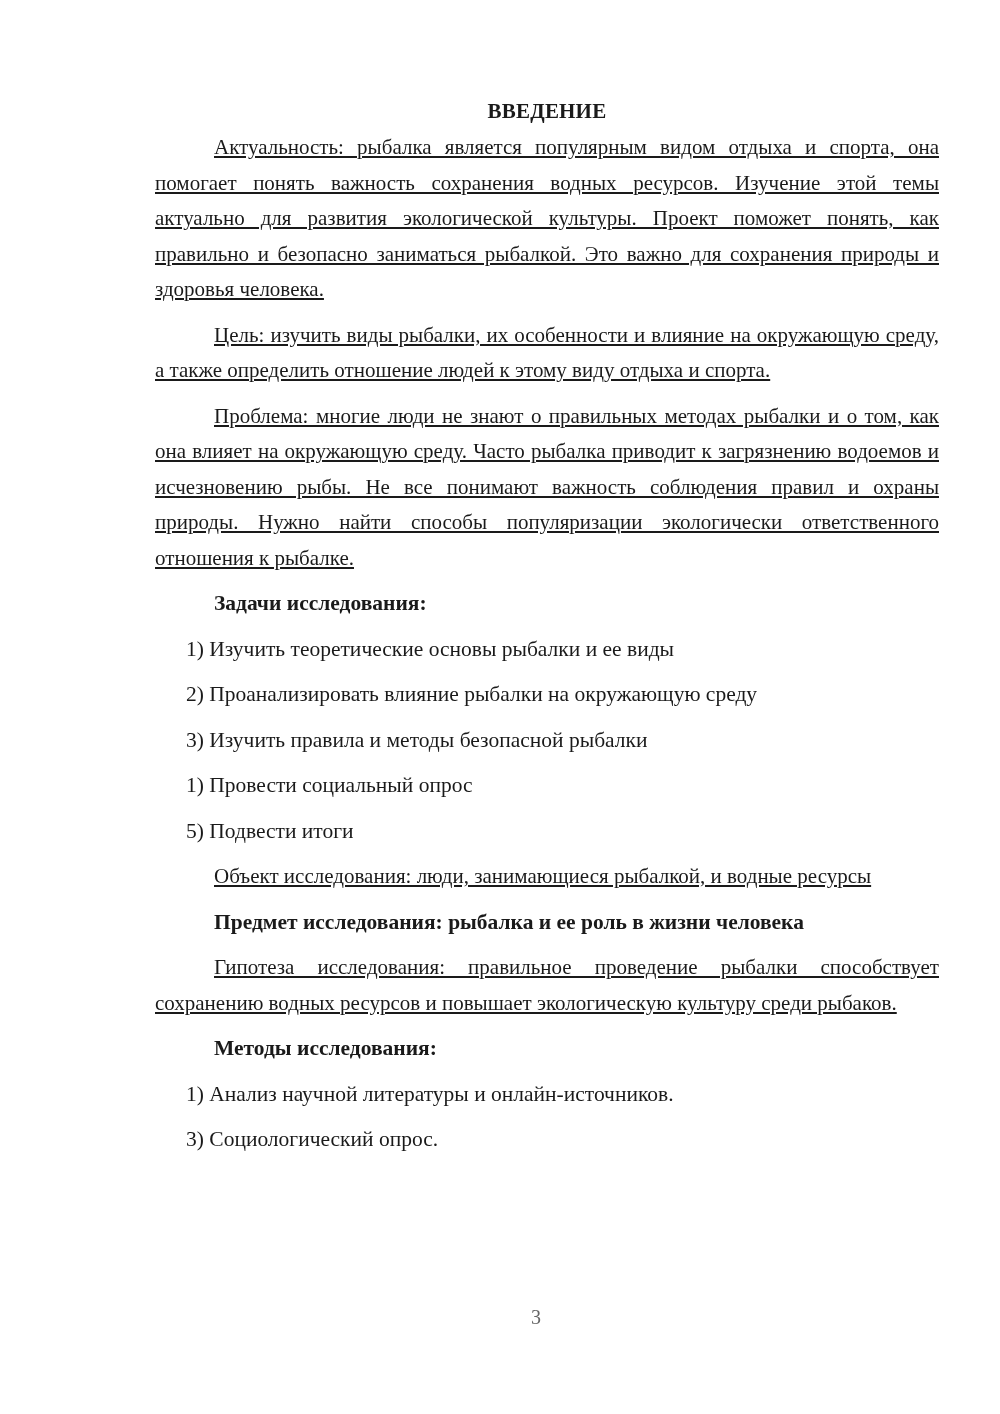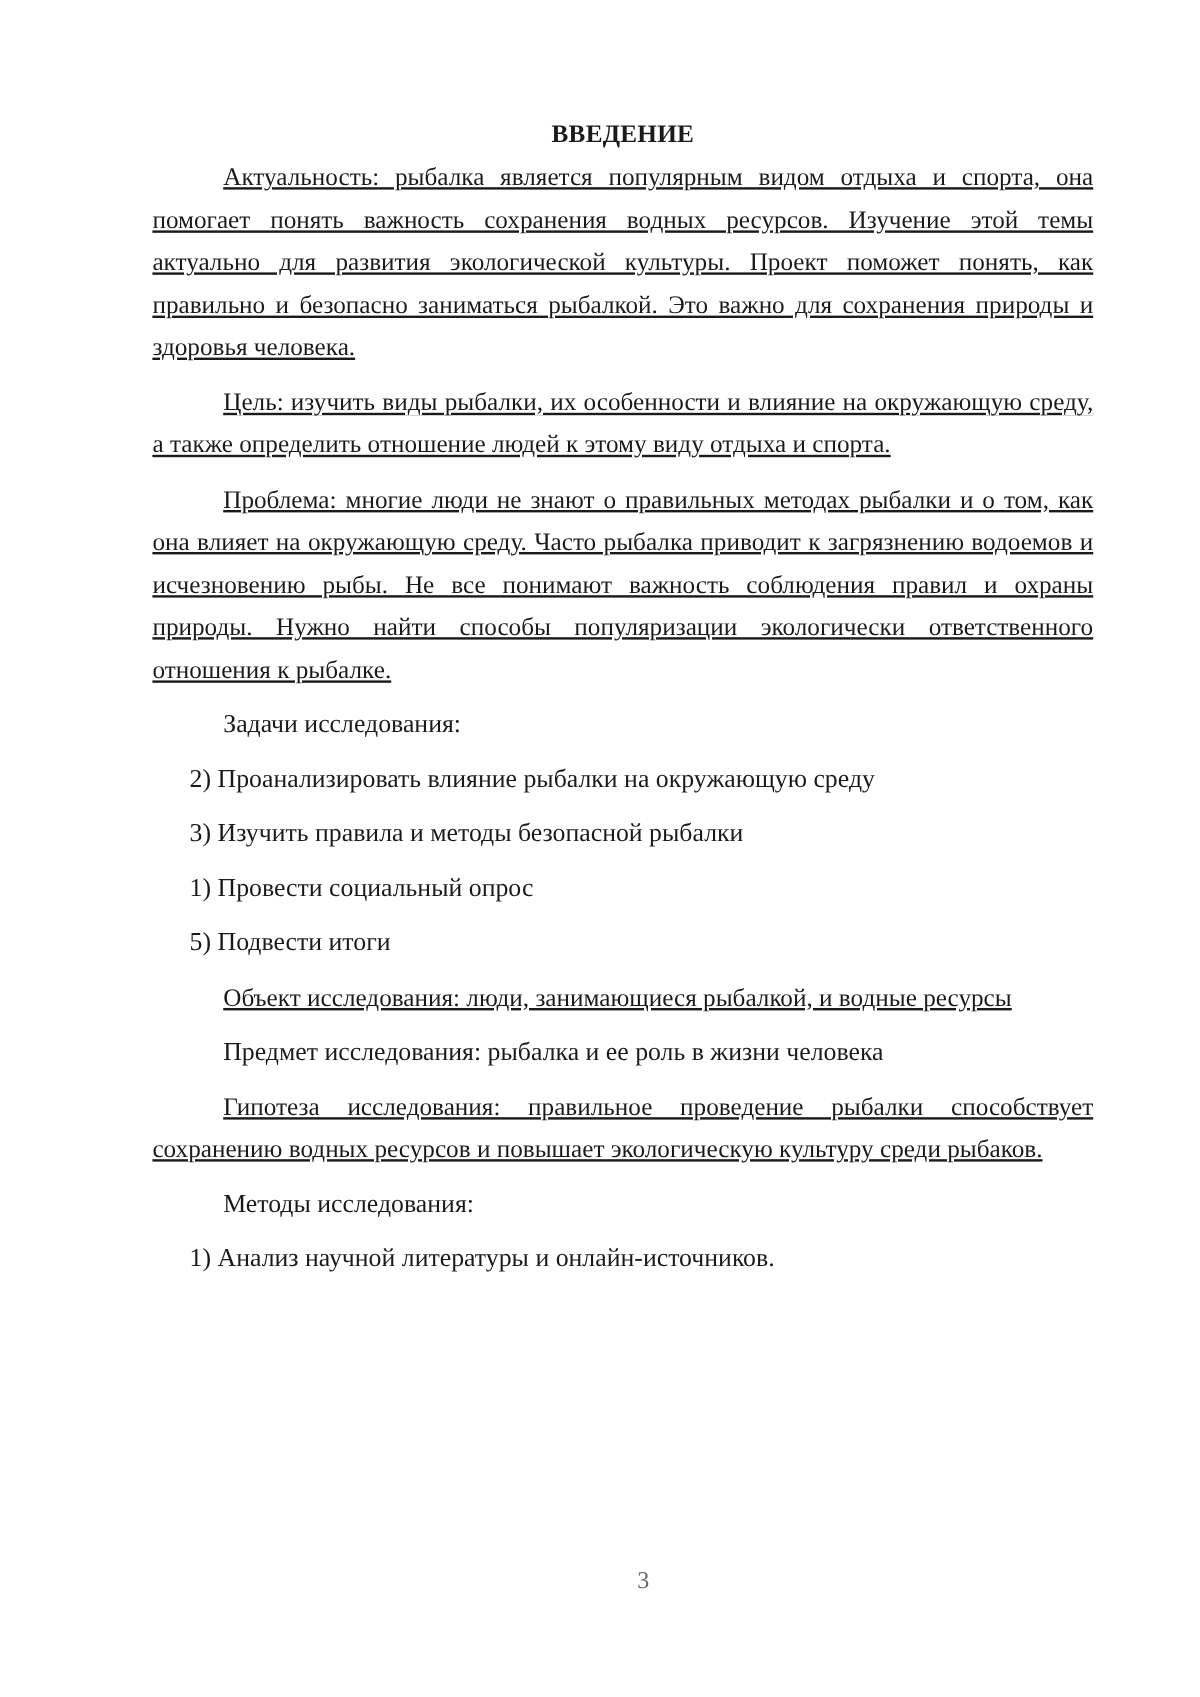--- a/index.html
+++ b/index.html
@@ -10,21 +10,21 @@
     body {
       width: 1000px;
       height: 1414px;
       position: relative;
       overflow: hidden;
       font-family: "Liberation Serif", "DejaVu Serif", serif;
       color: #1a1a1a;
     }
     .page {
       position: absolute;
-      left: 127px;
+      left: 155px;
       top: 94px;
       width: 784px;
     }
     .title {
       text-align: center;
       font-weight: bold;
       font-size: 21px;
       line-height: 34px;
       margin: 0 0 2px 0;
       letter-spacing: 0.2px;
@@ -35,20 +35,21 @@
       text-align: justify;
       text-indent: 59px;
       margin: 0 0 10px 0;
       text-decoration: underline;
     }
     .label-line {
       font-size: 21.5px;
       line-height: 35.5px;
       text-indent: 59px;
       margin: 0 0 10px 0;
+      font-weight: bold;
     }
     .list-item {
       font-size: 21.5px;
       line-height: 35.5px;
       padding-left: 31px;
       margin: 0 0 10px 0;
     }
     .page-number {
       position: absolute;
       left: 0;
@@ -66,31 +67,33 @@
   <div class="title">ВВЕДЕНИЕ</div>
 
   <p class="para">Актуальность: рыбалка является популярным видом отдыха и спорта, она помогает понять важность сохранения водных ресурсов. Изучение этой темы актуально для развития экологической культуры. Проект поможет понять, как правильно и безопасно заниматься рыбалкой. Это важно для сохранения природы и здоровья человека.</p>
 
   <p class="para">Цель: изучить виды рыбалки, их особенности и влияние на окружающую среду, а также определить отношение людей к этому виду отдыха и спорта.</p>
 
   <p class="para">Проблема: многие люди не знают о правильных методах рыбалки и о том, как она влияет на окружающую среду. Часто рыбалка приводит к загрязнению водоемов и исчезновению рыбы. Не все понимают важность соблюдения правил и охраны природы. Нужно найти способы популяризации экологически ответственного отношения к рыбалке.</p>
 
   <p class="label-line">Задачи исследования:</p>
   <div>
+    <p class="list-item">1) Изучить теоретические основы рыбалки и ее виды</p>
     <p class="list-item">2) Проанализировать влияние рыбалки на окружающую среду</p>
     <p class="list-item">3) Изучить правила и методы безопасной рыбалки</p>
     <p class="list-item">1) Провести социальный опрос</p>
     <p class="list-item">5) Подвести итоги</p>
   </div>
 
   <p class="para">Объект исследования: люди, занимающиеся рыбалкой, и водные ресурсы</p>
 
   <p class="label-line">Предмет исследования: рыбалка и ее роль в жизни человека</p>
 
   <p class="para">Гипотеза исследования: правильное проведение рыбалки способствует сохранению водных ресурсов и повышает экологическую культуру среди рыбаков.</p>
 
   <p class="label-line">Методы исследования:</p>
   <div>
     <p class="list-item">1) Анализ научной литературы и онлайн-источников.</p>
+    <p class="list-item">3) Социологический опрос.</p>
   </div>
 </div>
 
 <div class="page-number">3</div>
 
 </body></html>

